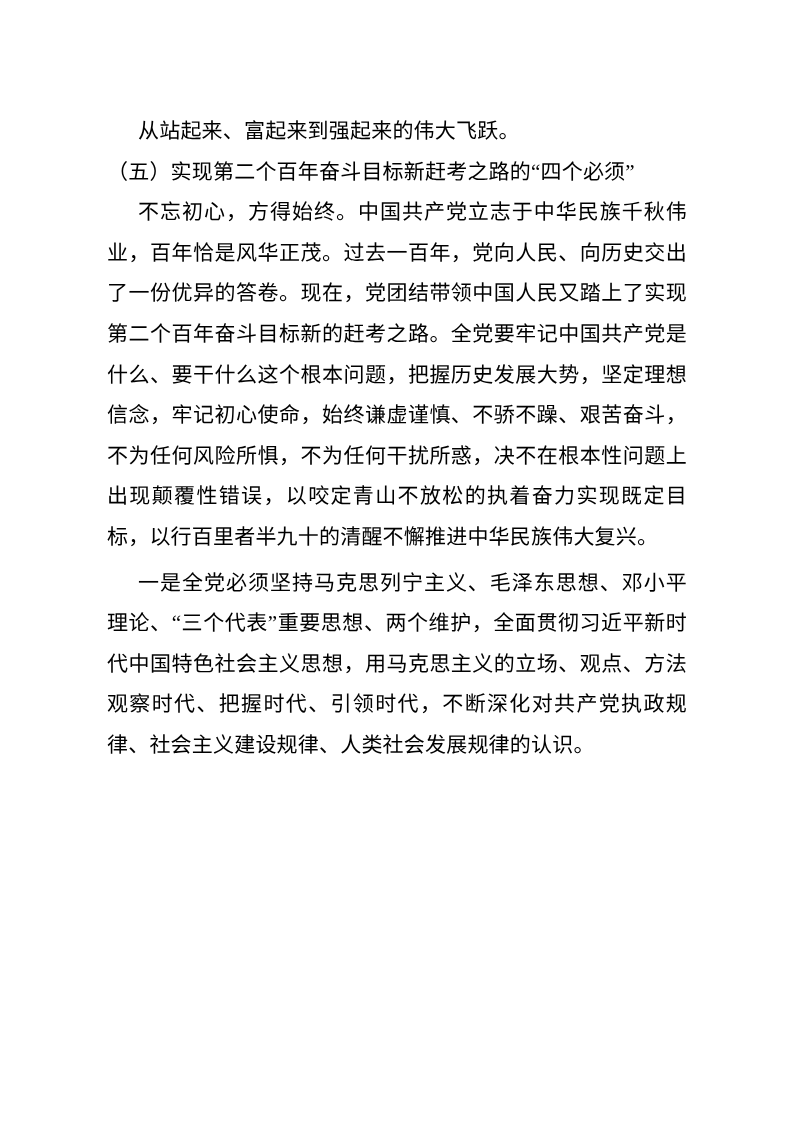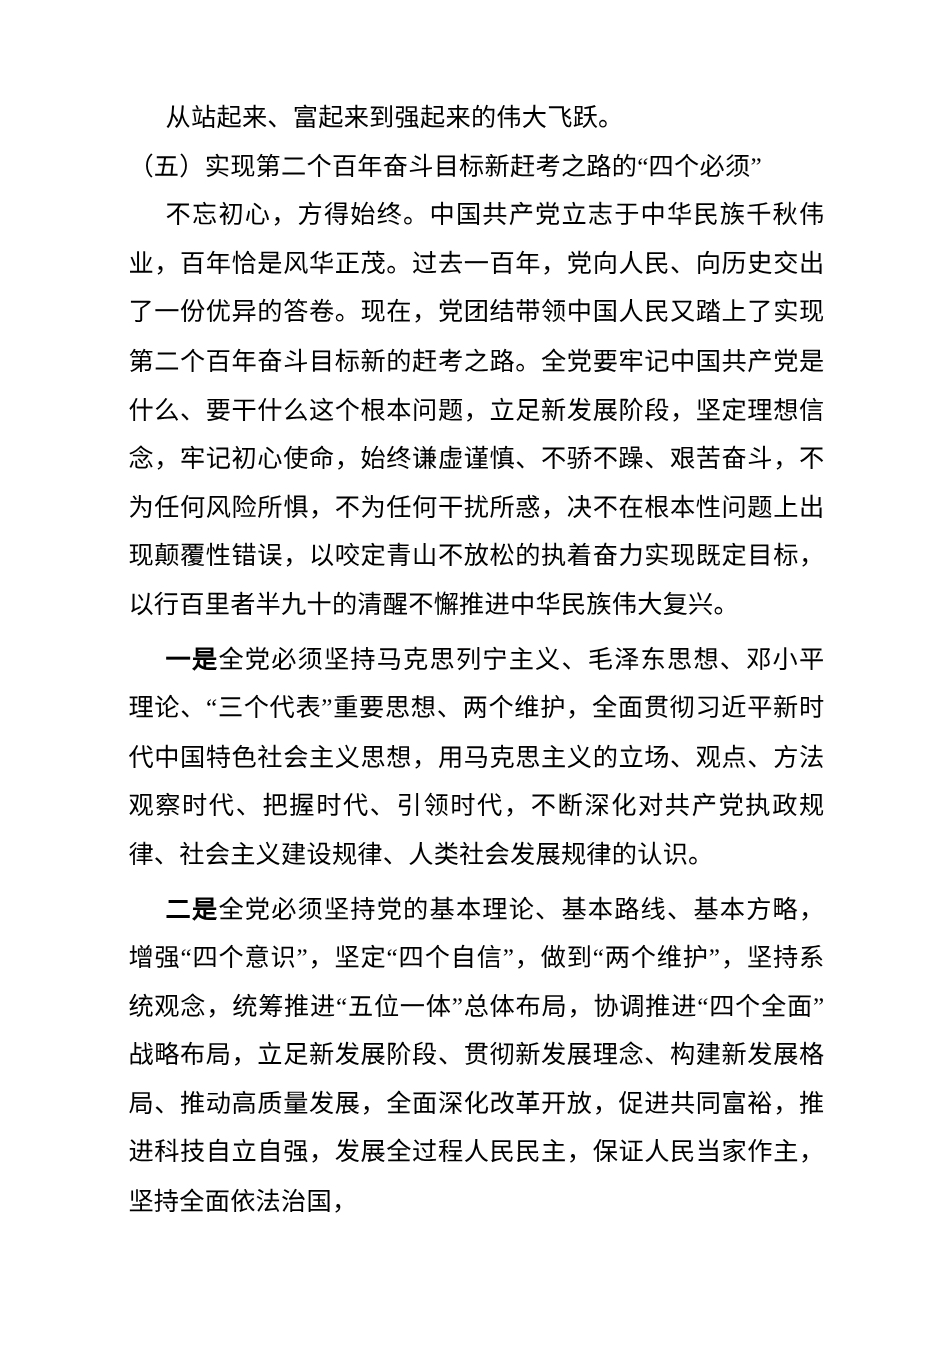--- a/index.html
+++ b/index.html
@@ -12,21 +12,21 @@
     width: 793px;
     height: 1122px;
     background: #ffffff;
     overflow: hidden;
     font-family: "Liberation Serif", "DejaVu Serif", serif;
     color: #000000;
   }
   .content {
     position: absolute;
     left: 107px;
-    top: 78px;
+    top: 111px;
     width: 580px;
   }
   .content p {
     margin: 0;
     font-size: 21px;
     line-height: 40.6px;
     text-align: justify;
     letter-spacing: 0.2px;
   }
   .continuation {
@@ -38,39 +38,36 @@
     font-weight: normal;
     line-height: 40.6px;
     text-align: left;
     white-space: nowrap;
   }
   .para {
     text-indent: 31px;
     margin-bottom: 5px !important;
   }
   .lead {
-    font-weight: bold;
+    font-weight: normal;
   }
 </style>
 </head>
 <body>
 
 <div class="page">
   <div class="content">
 
     <p class="continuation">从站起来、富起来到强起来的伟大飞跃。</p>
 
     <p class="heading">（五）实现第二个百年奋斗目标新赶考之路的“四个必须”</p>
 
     <p class="para">
-      <b class="lead"></b><span>不忘初心，方得始终。中国共产党立志于中华民族千秋伟业，百年恰是风华正茂。过去一百年，党向人民、向历史交出了一份优异的答卷。现在，党团结带领中国人民又踏上了实现第二个百年奋斗目标新的赶考之路。全党要牢记中国共产党是什么、要干什么这个根本问题，立足新发展阶段，坚定理想信念，牢记初心使命，始终谦虚谨慎、不骄不躁、艰苦奋斗，不为任何风险所惧，不为任何干扰所惑，决不在根本性问题上出现颠覆性错误，以咬定青山不放松的执着奋力实现既定目标，以行百里者半九十的清醒不懈推进中华民族伟大复兴。</span>
+      <b class="lead"></b><span>不忘初心，方得始终。中国共产党立志于中华民族千秋伟业，百年恰是风华正茂。过去一百年，党向人民、向历史交出了一份优异的答卷。现在，党团结带领中国人民又踏上了实现第二个百年奋斗目标新的赶考之路。全党要牢记中国共产党是什么、要干什么这个根本问题，把握历史发展大势，坚定理想信念，牢记初心使命，始终谦虚谨慎、不骄不躁、艰苦奋斗，不为任何风险所惧，不为任何干扰所惑，决不在根本性问题上出现颠覆性错误，以咬定青山不放松的执着奋力实现既定目标，以行百里者半九十的清醒不懈推进中华民族伟大复兴。</span>
     </p>
 
     <p class="para">
       <b class="lead">一是</b><span>全党必须坚持马克思列宁主义、毛泽东思想、邓小平理论、“三个代表”重要思想、两个维护，全面贯彻习近平新时代中国特色社会主义思想，用马克思主义的立场、观点、方法观察时代、把握时代、引领时代，不断深化对共产党执政规律、社会主义建设规律、人类社会发展规律的认识。</span>
     </p>
 
-    <p class="para">
-      <b class="lead">二是</b><span>全党必须坚持党的基本理论、基本路线、基本方略，增强“四个意识”，坚定“四个自信”，做到“两个维护”，坚持系统观念，统筹推进“五位一体”总体布局，协调推进“四个全面”战略布局，立足新发展阶段、贯彻新发展理念、构建新发展格局、推动高质量发展，全面深化改革开放，促进共同富裕，推进科技自立自强，发展全过程人民民主，保证人民当家作主，坚持全面依法治国，</span>
-    </p>
 
   </div>
 </div>
 
 </body></html>

